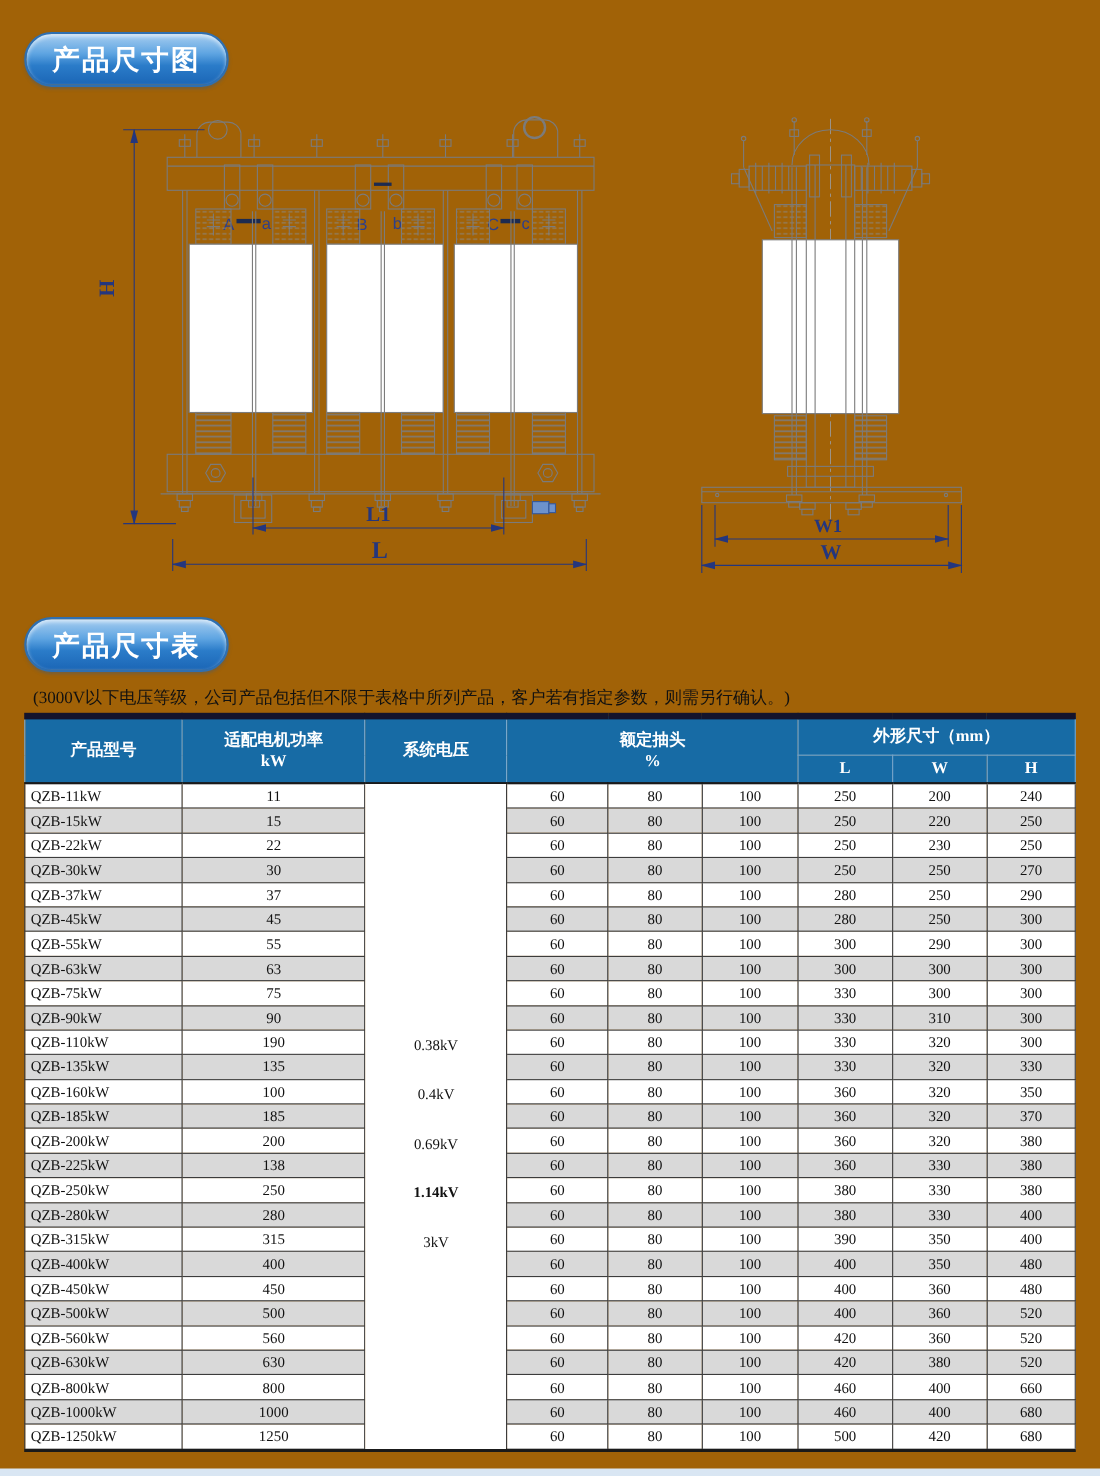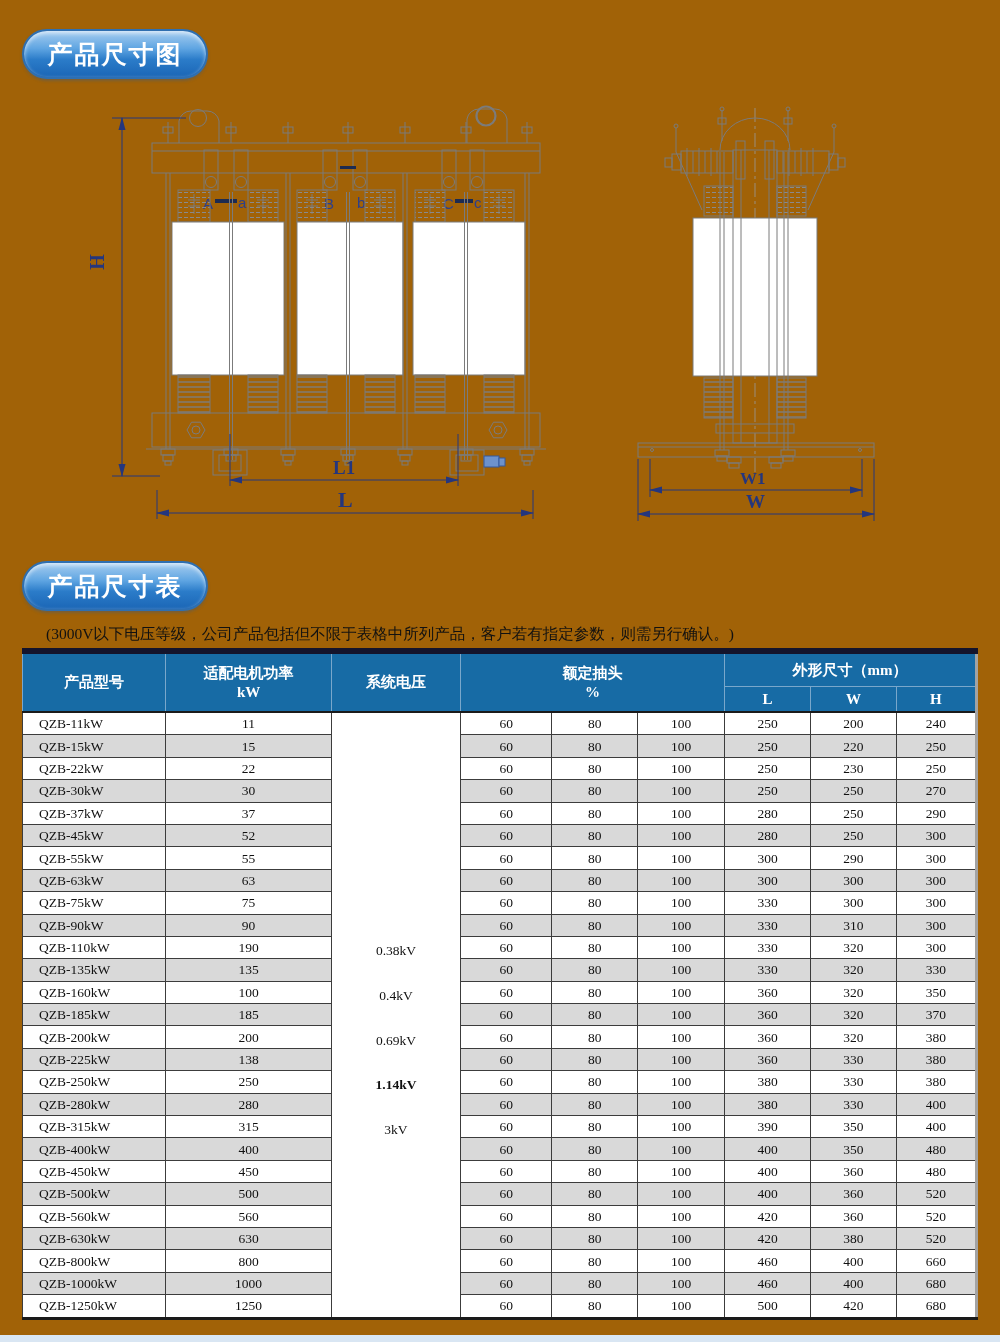--- a/index.html
+++ b/index.html
@@ -26,36 +26,36 @@
   .dwg{stroke:var(--line-color);fill:none;stroke-width:1;}
   .dim{stroke:var(--dim-color);fill:none;stroke-width:1;}
   .dimlbl{fill:var(--dim-color);font-family:"Liberation Serif",serif;font-weight:bold;}
   .termlbl{fill:#2c3f8c;font-family:"Liberation Sans",sans-serif;font-size:15px;}
   .jumper{fill:#1d2b50;stroke:none;}
   .bluepart{fill:#6d92cc;stroke:#34589c;stroke-width:1;}
   .cl{stroke:#9a9a9a;stroke-width:.8;stroke-dasharray:14 4 3 4;fill:none;}
 
   
   .note{position:absolute;left:30px;top:608px;width:950px;color:#111;
-        font-size:15.5px;font-family:"Liberation Serif",serif;margin-left:16px;}
+        font-size:15.5px;font-family:"Liberation Serif",serif;}
 
   
   table.spec{position:absolute;left:22px;top:648px;width:956px;border-collapse:collapse;
         table-layout:fixed;font-family:"Liberation Serif",serif;
         border-top:6px solid var(--top-bar);border-bottom:3px solid #1a1a1a;
-        border-left:1px solid #3c3c3c;border-right:3px solid #a3a3a3;}
+        border-left:1px solid #3c3c3c;border-right:1px solid #a3a3a3;}
   table.spec thead th{background:var(--header-bg);color:#fff;font-weight:bold;font-size:15px;
         border:1px solid #79a7cb;padding:0;line-height:1.25;}
   table.spec thead tr:first-child th{height:32px;}
   table.spec thead tr:last-child th{height:24px;border-bottom:2px solid #1a1a1a;}
   table.spec thead th.bb{border-bottom:2px solid #1a1a1a;}
   table.spec td{border:1px solid #3c3c3c;height:21.4px;line-height:21px;padding:0;
         text-align:center;font-size:13.5px;color:#111;background:#fff;}
   table.spec tr.alt td{background:var(--alt-row);}
-  table.spec td.c-model{text-align:left;padding-left:16px;}
+  table.spec td.c-model{text-align:left;padding-left:5px;}
   table.spec td.c-volt{background:#fff !important;position:relative;}
   .volt-val{position:absolute;left:0;width:100%;text-align:center;transform:translateY(-50%);
         font-size:13.5px;color:#111;margin-top:25px;}
 </style>
 </head>
 <body>
 
 <div class="page">
 
   <div class="pill" id="pill-diagram">产品尺寸图</div>
@@ -419,21 +419,21 @@
           <td>37</td>
           <td>60</td>
           <td>80</td>
           <td>100</td>
           <td>280</td>
           <td>250</td>
           <td>290</td>
         </tr>
         <tr class="alt">
           <td class="c-model">QZB-45kW</td>
-          <td>52</td>
+          <td>45</td>
           <td>60</td>
           <td>80</td>
           <td>100</td>
           <td>280</td>
           <td>250</td>
           <td>300</td>
         </tr>
         <tr>
           <td class="c-model">QZB-55kW</td>
           <td>55</td>

